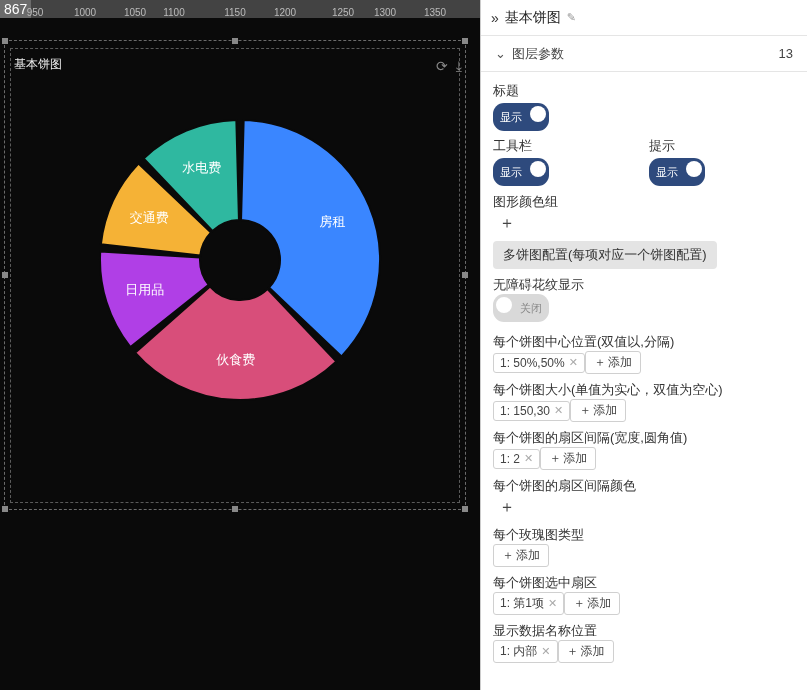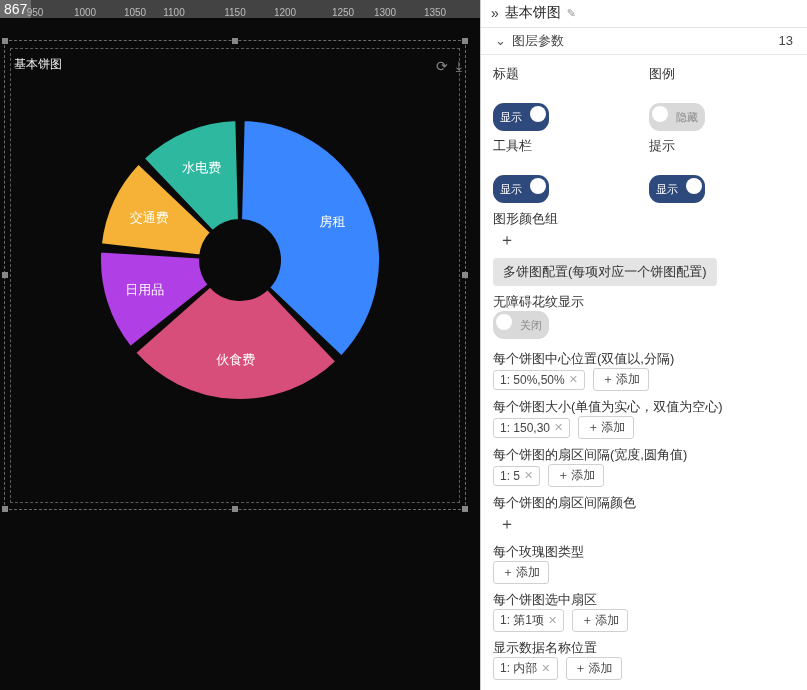--- a/index.html
+++ b/index.html
@@ -32,34 +32,34 @@
   .side-header { height: 36px; border-bottom: 1px solid #e5e5e5; display: flex; align-items: center; padding: 0 10px; gap: 6px; }
   .collapse-icon { font-size: 14px; color: #333; }
   .side-title { font-size: 14px; color: #222; }
   .pencil-icon { font-size: 11px; color: #999; }
   
   .section-header { height: 36px; border-bottom: 1px solid #e5e5e5; display: flex; align-items: center; justify-content: space-between; padding: 0 14px; font-size: 13px; color: #444; }
   .section-header .chv { margin-right: 6px; color: #555; }
   
   .props-body { padding: 10px 12px; display: flex; flex-direction: column; gap: 6px; }
   .prop-row { display: flex; gap: 10px; }
-  .prop-col { flex: 1; display: flex; flex-direction: column; gap: 20px; }
+  .prop-col { flex: 1; display: flex; flex-direction: column; gap: 3px; }
   .prop-label { font-size: 13px; color: #333; }
   
   .toggle { width: 56px; height: 28px; border-radius: 11px; background: #2e4a7d; position: relative; cursor: pointer; display: inline-flex; align-items: center; }
   .toggle-knob { width: 16px; height: 16px; border-radius: 50%; background: #fff; position: absolute; top: 3px; }
   .toggle-text { font-size: 11px; color: #fff; position: absolute; }
   .toggle-on .toggle-knob { right: 3px; } .toggle-on .toggle-text { left: 7px; }
   .toggle-off { background: #d9d9d9; } .toggle-off .toggle-knob { left: 3px; } .toggle-off .toggle-text { right: 7px; color: #888; }
   
   .plus-btn { width: 28px; height: 24px; display: flex; align-items: center; justify-content: center; font-size: 16px; color: #444; cursor: pointer; }
   
   .multi-config-btn { background: #e4e4e4; border: none; border-radius: 4px; padding: 5px 10px; font-size: 13px; color: #333; cursor: pointer; width: fit-content; }
   
-  .tag-row { display: flex; gap: 8px; align-items: center; }
+  .tag-row { display: flex; gap: 0; align-items: center; }
   .tag { border: 1px solid #d0d0d0; border-radius: 3px; background: #fff; padding: 2px 6px; font-size: 12px; color: #444; display: inline-flex; align-items: center; gap: 4px; }
   .tag .x { color: #aaa; cursor: pointer; font-size: 11px; }
   .add-btn { border: 1px solid #d0d0d0; border-radius: 3px; background: #fff; padding: 2px 8px; font-size: 12px; color: #444; cursor: pointer; display: inline-flex; align-items: center; gap: 2px; }
 </style>
 </head>
 <body>
 
 <div class="canvas-pane">
   <div class="ruler-h">
     <span class="ruler-origin">867</span>
@@ -118,27 +118,20 @@
 
   <div class="props-body">
     <div class="prop-row">
       <div class="prop-col">
         <span class="prop-label">标题</span>
         <div class="toggle toggle-on">
             <span class="toggle-text">显示</span>
             <span class="toggle-knob"></span>
           </div>
       </div>
-      <div class="prop-col">
-        <span class="prop-label">图例</span>
-        <div class="toggle toggle-off">
-            <span class="toggle-knob"></span>
-            <span class="toggle-text">隐藏</span>
-          </div>
-      </div>
     </div>
     <div class="prop-row">
       <div class="prop-col">
         <span class="prop-label">工具栏</span>
         <div class="toggle toggle-on">
             <span class="toggle-text">显示</span>
             <span class="toggle-knob"></span>
           </div>
       </div>
       <div class="prop-col">
@@ -189,21 +182,21 @@
             <span>＋</span>
             <span>添加</span>
           </span>
       </div>
     </div>
 
     <div>
       <span class="prop-label">每个饼图的扇区间隔(宽度,圆角值)</span>
       <div class="tag-row">
         <span class="tag">
-            <span>1: 5</span>
+            <span>1: 2</span>
             <span class="x">✕</span>
           </span>
         <span class="add-btn">
             <span>＋</span>
             <span>添加</span>
           </span>
       </div>
     </div>
 
     <div>

